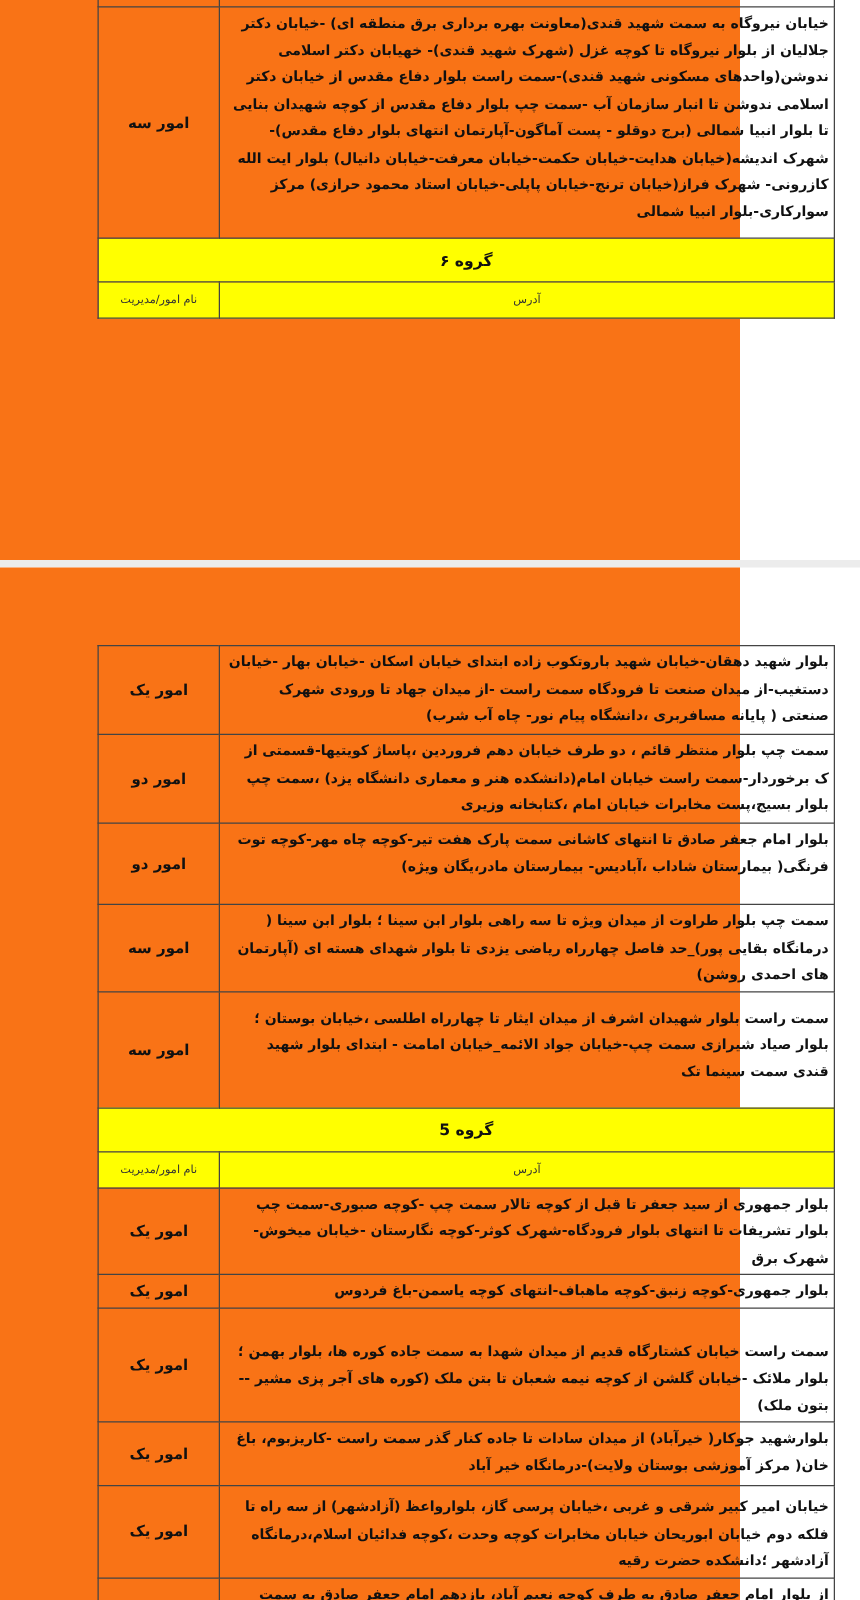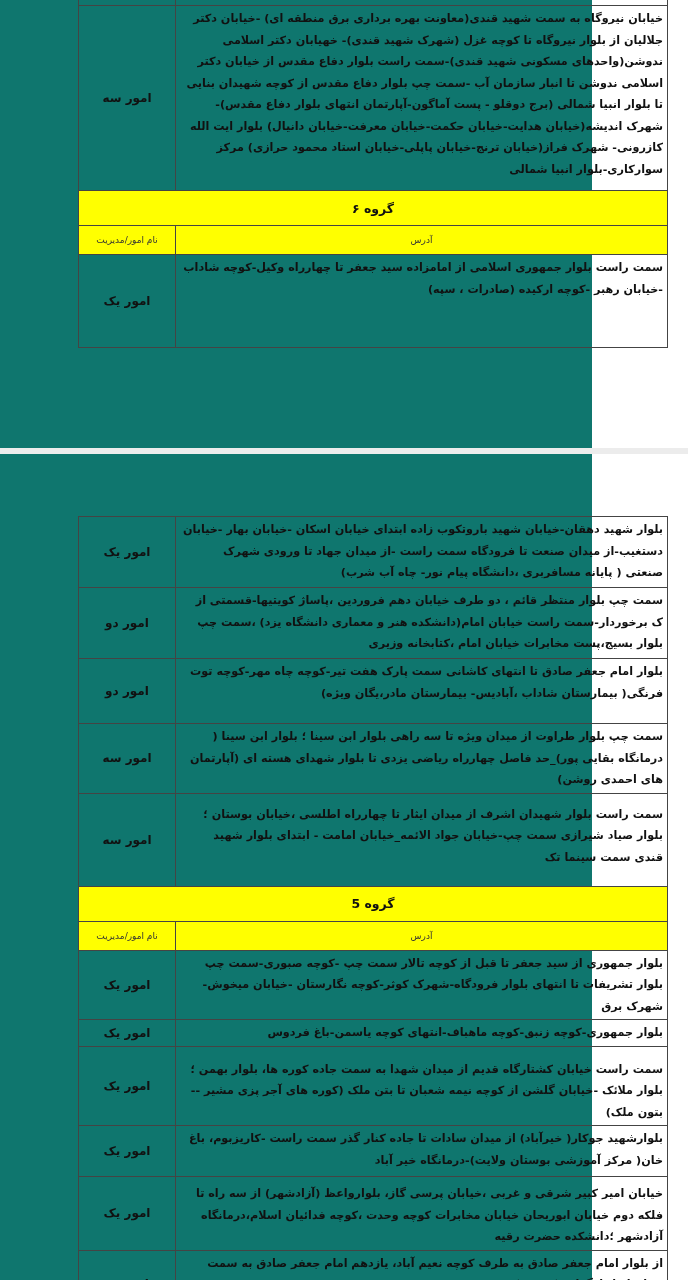--- a/index.html
+++ b/index.html
@@ -3,21 +3,21 @@
 <meta charset="utf-8">
 <style>
   html, body { margin: 0; padding: 0; }
   body {
     width: 688px; height: 1280px; overflow: hidden;
     background: #ffffff;
     font-family: "DejaVu Sans", sans-serif;
     color: #111;
     position: relative;
   }
-  .page { position: absolute; left: 0; width: 592px; background: #0f766e; }
+  .page { position: absolute; left: 0; width: 592px; background: #f97316; }
   .page1 { top: 0; height: 448px; }
   .page-gap { position: absolute; left: 0; top: 448px; width: 688px; height: 6px; background: #ececec; }
   .page2 { top: 454px; height: 826px; }
   table {
     position: absolute; left: 78px; width: 590px;
     border-collapse: collapse; direction: rtl; table-layout: fixed;
   }
   td {
     border: 1.5px solid #444; vertical-align: middle; padding: 0;
   }
@@ -52,24 +52,20 @@
       <td class="addr" style="height:180px;">خیابان نیروگاه به سمت شهید قندی(معاونت بهره برداری برق منطقه ای) -خیابان دکتر جلالیان از بلوار نیروگاه تا کوچه غزل (شهرک شهید قندی)- خهیابان دکتر اسلامی ندوشن(واحدهای مسکونی شهید قندی)-سمت راست بلوار دفاع مقدس از خیابان دکتر اسلامی ندوشن تا انبار سازمان آب -سمت چپ بلوار دفاع مقدس از کوچه شهیدان بنایی تا بلوار انبیا شمالی (برج دوقلو - پست آماگون-آپارتمان انتهای بلوار دفاع مقدس)-شهرک اندیشه(خیابان هدایت-خیابان حکمت-خیابان معرفت-خیابان دانیال) بلوار ایت الله کازرونی- شهرک فراز(خیابان ترنج-خیابان پاپلی-خیابان استاد محمود حرازی) مرکز سوارکاری-بلوار انبیا شمالی</td>
       <td class="unit">امور سه</td>
     </tr>
     <tr class="group">
       <td colspan="2">گروه ۶</td>
     </tr>
     <tr class="colhead">
       <td>آدرس</td>
       <td class="unit">نام امور/مدیریت</td>
     </tr>
-    <tr>
-      <td class="addr" style="height:88px;">سمت راست بلوار جمهوری اسلامی از امامزاده سید جعفر تا چهارراه وکیل-کوچه شاداب -خیابان رهبر -کوچه ارکیده (صادرات ، سپه)</td>
-      <td class="unit">امور یک</td>
-    </tr>
   </tbody>
     </table>
 </div>
 
 <div class="page-gap"></div>
 
 <div class="page page2">
   <table class="t2">
     <tbody>
         <tr>
@@ -101,21 +97,21 @@
     </tr>
     <tr>
       <td class="addr" style="height:44px;">بلوار جمهوری از سید جعفر تا قبل از کوچه تالار سمت چپ -کوچه صبوری-سمت چپ بلوار تشریفات تا انتهای بلوار فرودگاه-شهرک کوثر-کوچه نگارستان -خیابان میخوش-شهرک برق</td>
       <td class="unit">امور یک</td>
     </tr>
     <tr>
       <td class="addr" style="height:20px;">بلوار جمهوری-کوچه زنبق-کوچه ماهباف-انتهای کوچه یاسمن-باغ فردوس</td>
       <td class="unit">امور یک</td>
     </tr>
     <tr>
-      <td class="addr" style="height:62px; padding-top:12px;">سمت راست خیابان کشتارگاه قدیم از میدان شهدا به سمت جاده کوره ها، بلوار بهمن ؛بلوار ملائک -خیابان گلشن از کوچه نیمه شعبان تا بتن ملک (کوره های آجر پزی مشیر --بتون ملک)</td>
+      <td class="addr" style="height:62px; padding-top:24px;">سمت راست خیابان کشتارگاه قدیم از میدان شهدا به سمت جاده کوره ها، بلوار بهمن ؛بلوار ملائک -خیابان گلشن از کوچه نیمه شعبان تا بتن ملک (کوره های آجر پزی مشیر --بتون ملک)</td>
       <td class="unit">امور یک</td>
     </tr>
     <tr>
       <td class="addr" style="height:46px;">بلوارشهید جوکار( خیرآباد) از میدان سادات تا جاده کنار گذر سمت راست -کاریزبوم، باغ خان( مرکز آموزشی بوستان ولایت)-درمانگاه خیر آباد</td>
       <td class="unit">امور یک</td>
     </tr>
     <tr>
       <td class="addr" style="height:52px; padding-top:6px;">خیابان امیر کبیر شرقی و غربی ،خیابان پرسی گاز، بلوارواعظ (آزادشهر) از سه راه تا فلکه دوم خیابان ابوریحان خیابان مخابرات کوچه وحدت ،کوچه فدائیان اسلام،درمانگاه آزادشهر ؛دانشکده حضرت رقیه</td>
       <td class="unit">امور یک</td>
     </tr>

